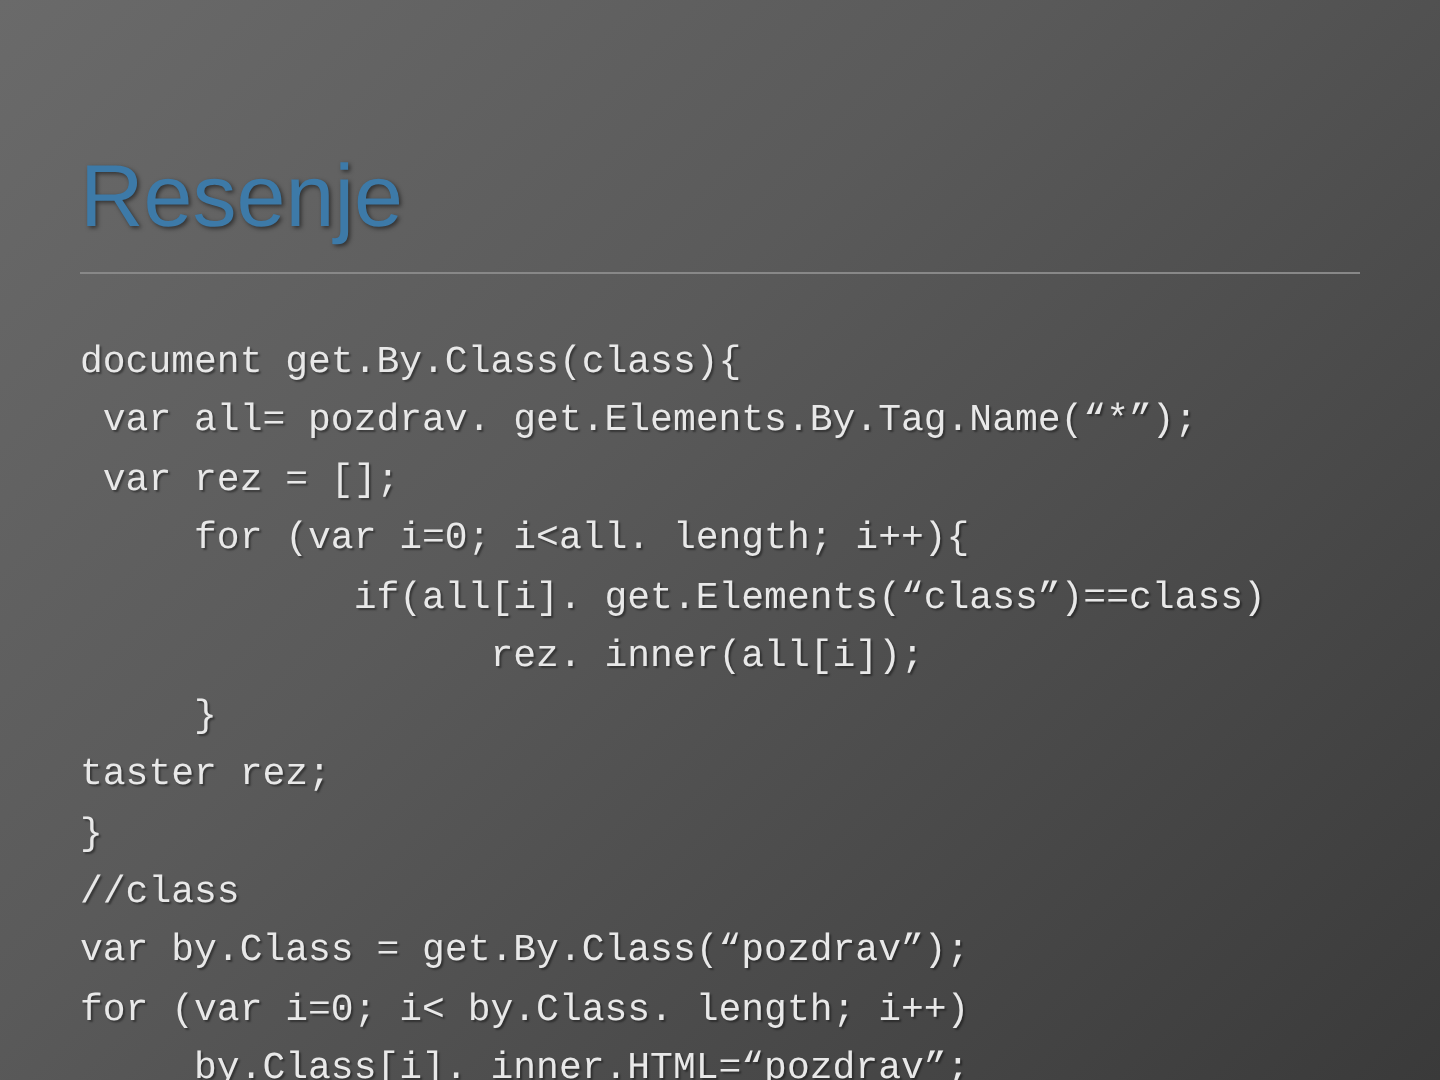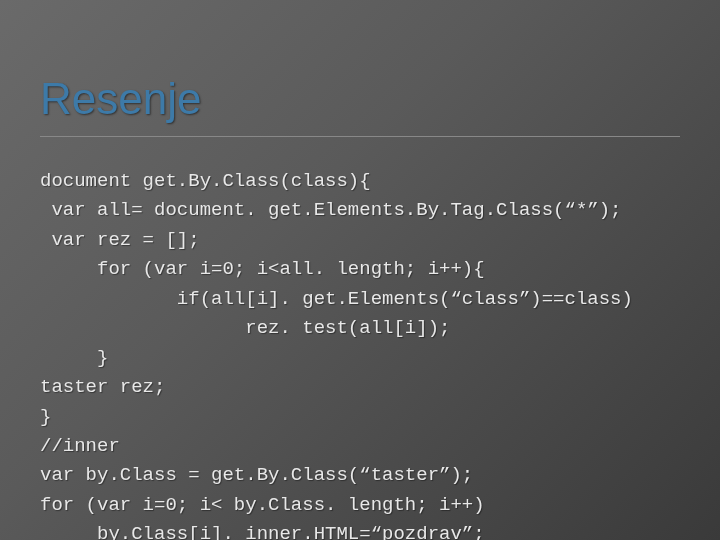--- a/index.html
+++ b/index.html
@@ -40,25 +40,25 @@
     white-space: pre;
     text-shadow: 1px 1px 1px rgba(0,0,0,0.4);
   }
 </style>
 </head>
 <body>
 
 <div class="slide">
   <div class="title">Resenje</div>
   <div class="code"><span>document get.By.Class(class){</span>
-<span> var all= document. get.Elements.By.Tag.Class(“*”);</span>
+<span> var all= pozdrav. get.Elements.By.Tag.Name(“*”);</span>
 <span> var rez = [];</span>
 <span>     for (var i=0; i&lt;all. length; i++){</span>
 <span>            if(all[i]. get.Elements(“class”)==class)</span>
-<span>                  rez. test(all[i]);</span>
+<span>                  rez. inner(all[i]);</span>
 <span>     }</span>
 <span>taster rez;</span>
 <span>}</span>
-<span>//inner</span>
-<span>var by.Class = get.By.Class(“taster”);</span>
+<span>//class</span>
+<span>var by.Class = get.By.Class(“pozdrav”);</span>
 <span>for (var i=0; i&lt; by.Class. length; i++)</span>
 <span>     by.Class[i]. inner.HTML=“pozdrav”;</span></div>
 </div>
 
 </body></html>

